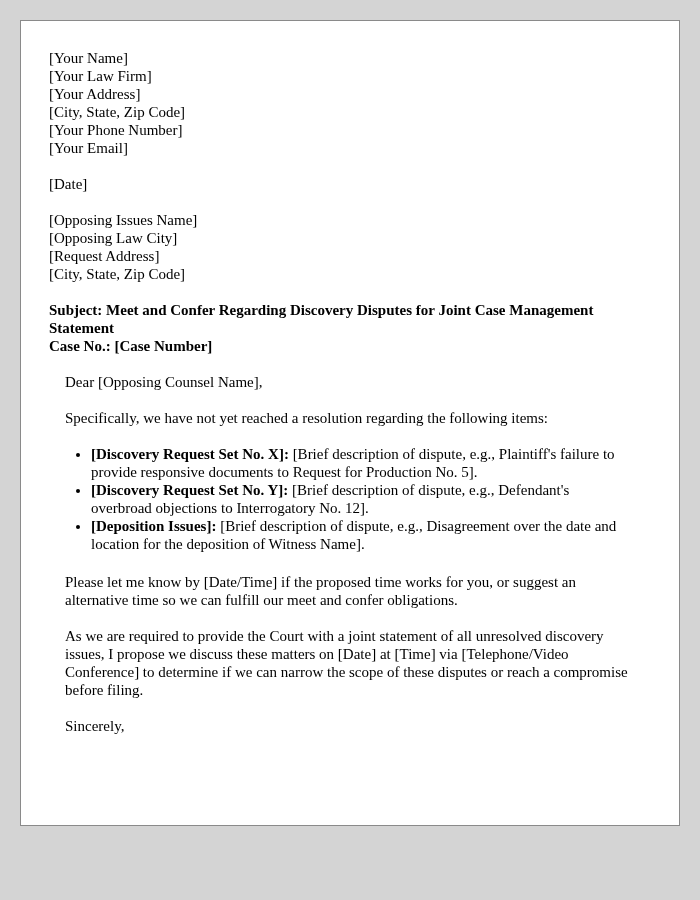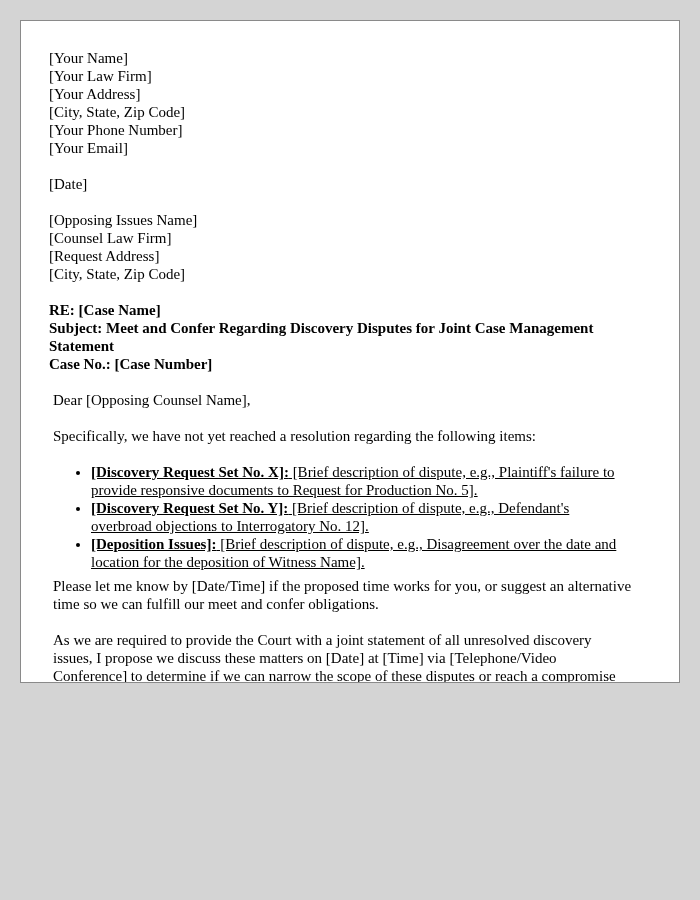--- a/index.html
+++ b/index.html
@@ -9,46 +9,45 @@
   body {
     width: 700px;
     height: 900px;
     background: #d4d4d4;
     font-family: "Liberation Serif", serif;
     color: #000;
   }
   .document {
     box-sizing: border-box;
     width: 660px;
-    height: 663px;
+    height: 806px;
     margin: 20px auto 0;
     background: #ffffff;
     border: 1px solid #8a8a8a;
     padding: 28px 46px 20px 28px;
     overflow: hidden;
     font-size: 15px;
     line-height: 18px;
   }
   .block {
     margin: 0 0 18px 0;
   }
   .block .line {
     white-space: nowrap;
   }
   p {
-    margin: 0 0 18px 4px;
+    margin: 0 0 18px 16px;
   }
   .bold {
     font-weight: bold;
   }
   ul.dispute-list {
-    margin: 0 0 6px 0;
+    margin: 0 0 20px 0;
     padding: 0 0 0 42px;
     list-style-type: disc;
-    text-decoration: underline;
   }
   ul.dispute-list li {
     margin: 0;
     padding: 0;
   }
 </style>
 </head>
 <body>
 
 <div class="document">
@@ -61,27 +60,26 @@
     <div class="line">[Your Phone Number]</div>
     <div class="line">[Your Email]</div>
   </div>
 
   <div class="block">
     <div class="line">[Date]</div>
   </div>
 
   <div class="block">
     <div class="line">[Opposing Issues Name]</div>
-    <div class="line">[Counsel Law Firm]</div>
+    <div class="line">[Opposing Law City]</div>
     <div class="line">[Request Address]</div>
     <div class="line">[City, State, Zip Code]</div>
   </div>
 
   <div class="block bold">
-    <div>RE: [Case Name]</div>
     <div>Subject: Meet and Confer Regarding Discovery Disputes for Joint Case Management Statement</div>
     <div>Case No.: [Case Number]</div>
   </div>
 
   <p>Dear [Opposing Counsel Name],</p>
 
 
   <p>Specifically, we have not yet reached a resolution regarding the following items:</p>
 
   <ul class="dispute-list">

